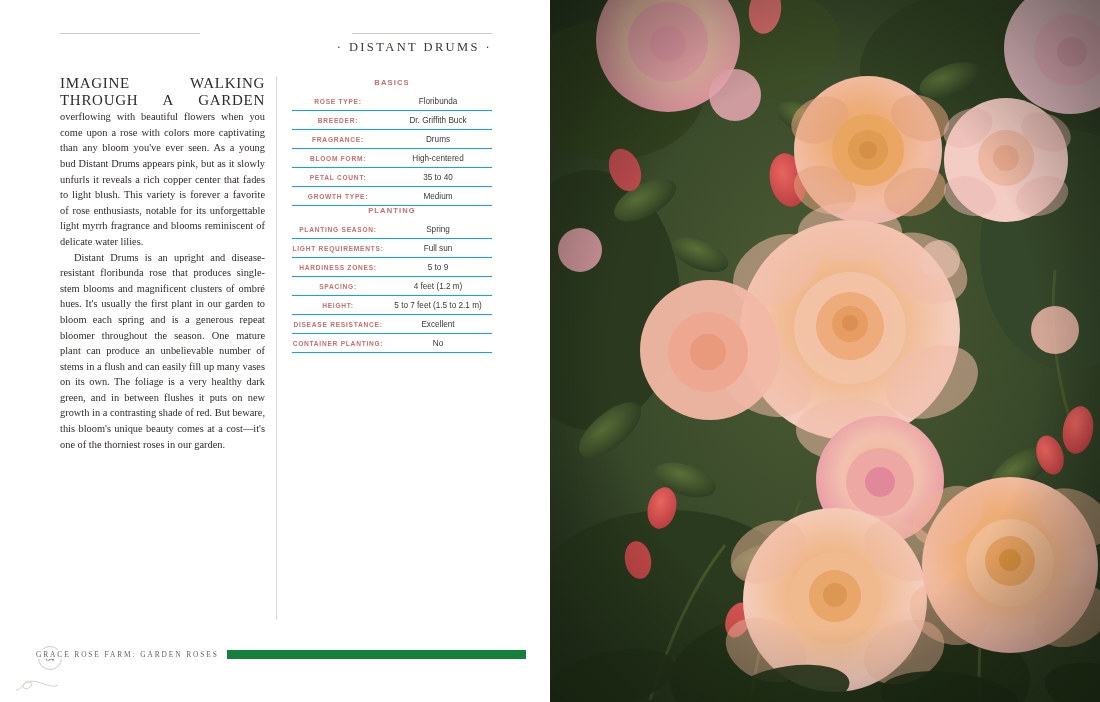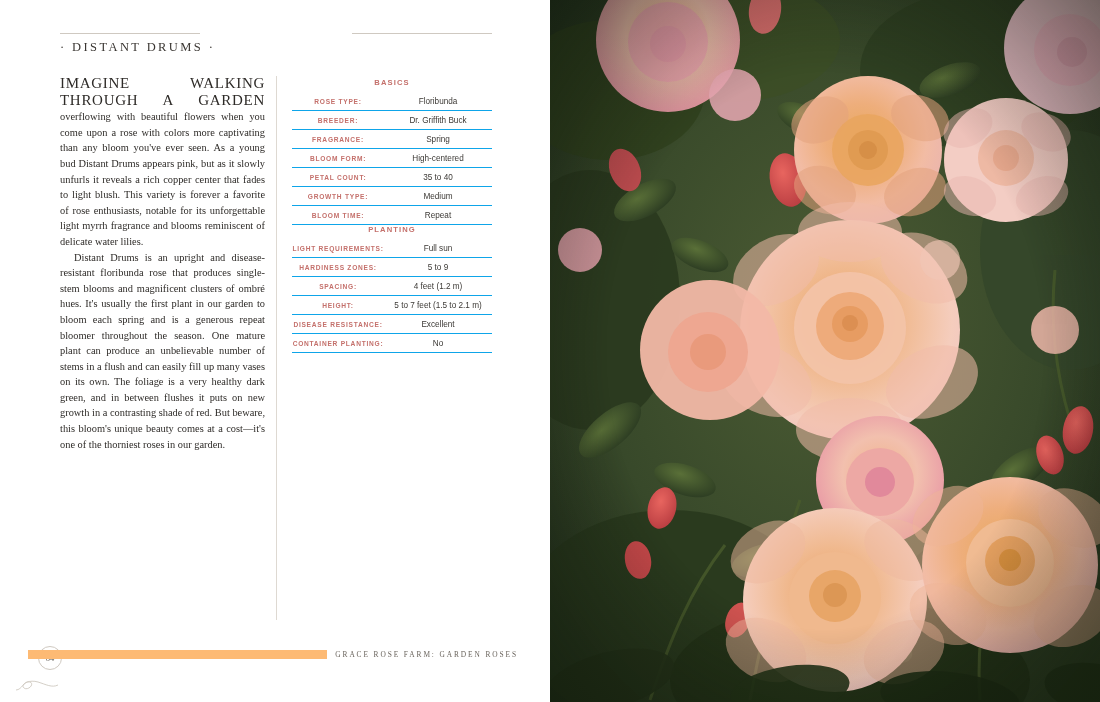--- a/index.html
+++ b/index.html
@@ -25,21 +25,21 @@
     width: 550px;
     height: 702px;
     background: #ffffff;
     box-sizing: border-box;
   }
   .chapter-title {
     position: absolute;
     left: 60px;
     top: 40px;
     width: 432px;
-    text-align: left;
+    text-align: right;
     font-family: "Liberation Serif", serif;
     font-size: 12.5px;
     letter-spacing: 2.4px;
     color: #3a3632;
     text-transform: uppercase;
   }
   .rule-top-left {
     position: absolute;
     left: 60px;
     top: 33px;
@@ -165,27 +165,27 @@
     top: 11px;
     width: 458px;
     height: 1px;
     background: #ddd8d1;
   }
   .footer-title {
     position: absolute;
     left: 0;
     top: 4px;
     width: 498px;
-    text-align: right;
+    text-align: left;
     font-family: "Liberation Serif", serif;
     font-size: 7.4px;
     letter-spacing: 1.9px;
     color: #6a645d;
     text-transform: uppercase;
-    background: #fdba74;
+    background: #15803d;
     padding: 0 0;
   }
   .footer-title span {
     background: #ffffff;
     padding: 0 8px;
   }
   .flourish {
     position: absolute;
     left: 14px;
     bottom: 8px;
@@ -232,43 +232,43 @@
         <div class="spec-row">
           <div class="spec-label">ROSE TYPE:</div>
           <div class="spec-value">Floribunda</div>
         </div>
         <div class="spec-row">
           <div class="spec-label">BREEDER:</div>
           <div class="spec-value">Dr. Griffith Buck</div>
         </div>
         <div class="spec-row">
           <div class="spec-label">FRAGRANCE:</div>
-          <div class="spec-value">Spring</div>
+          <div class="spec-value">Drums</div>
         </div>
         <div class="spec-row">
           <div class="spec-label">BLOOM FORM:</div>
           <div class="spec-value">High-centered</div>
         </div>
         <div class="spec-row">
           <div class="spec-label">PETAL COUNT:</div>
           <div class="spec-value">35 to 40</div>
         </div>
         <div class="spec-row">
           <div class="spec-label">GROWTH TYPE:</div>
           <div class="spec-value">Medium</div>
         </div>
-        <div class="spec-row">
-          <div class="spec-label">BLOOM TIME:</div>
-          <div class="spec-value">Repeat</div>
-        </div>
       </div>
 
       <div class="spec-group">
         <div class="spec-group-title">PLANTING</div>
 
+        <div class="spec-row">
+          <div class="spec-label">PLANTING SEASON:</div>
+          <div class="spec-value">Spring</div>
+        </div>
         <div class="spec-row">
           <div class="spec-label">LIGHT REQUIREMENTS:</div>
           <div class="spec-value">Full sun</div>
         </div>
         <div class="spec-row">
           <div class="spec-label">HARDINESS ZONES:</div>
           <div class="spec-value">5 to 9</div>
         </div>
         <div class="spec-row">
           <div class="spec-label">SPACING:</div>

